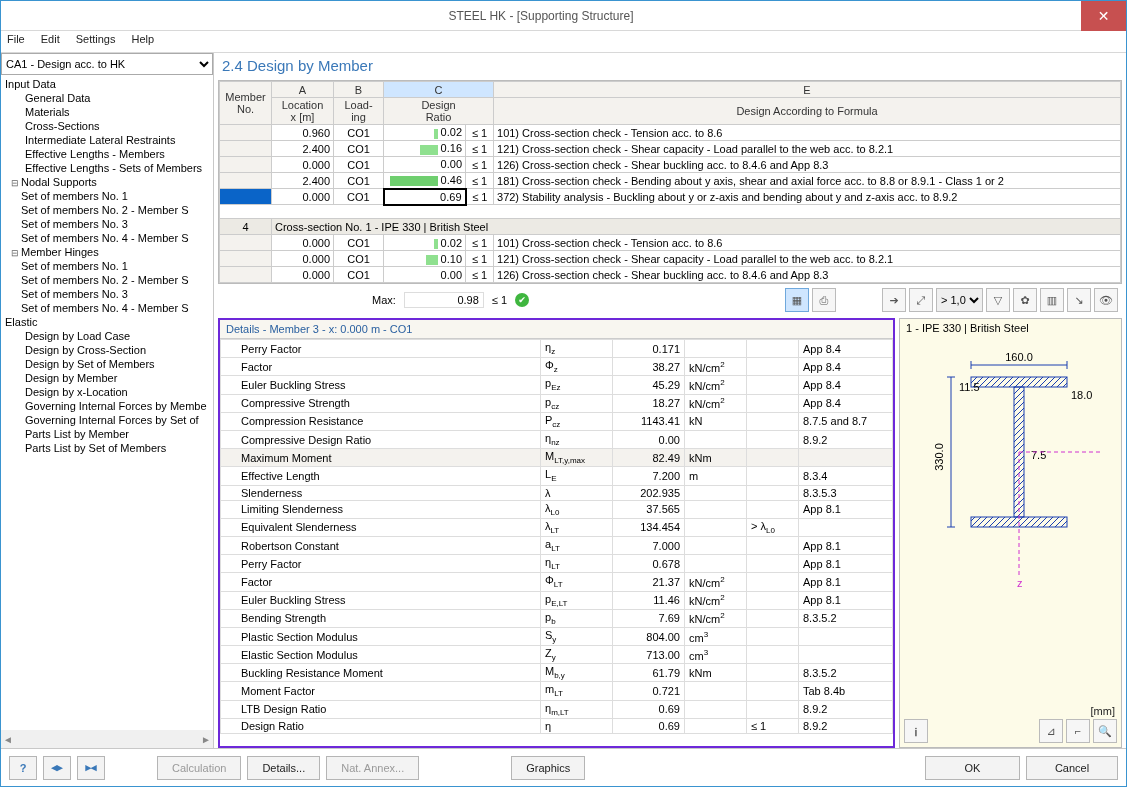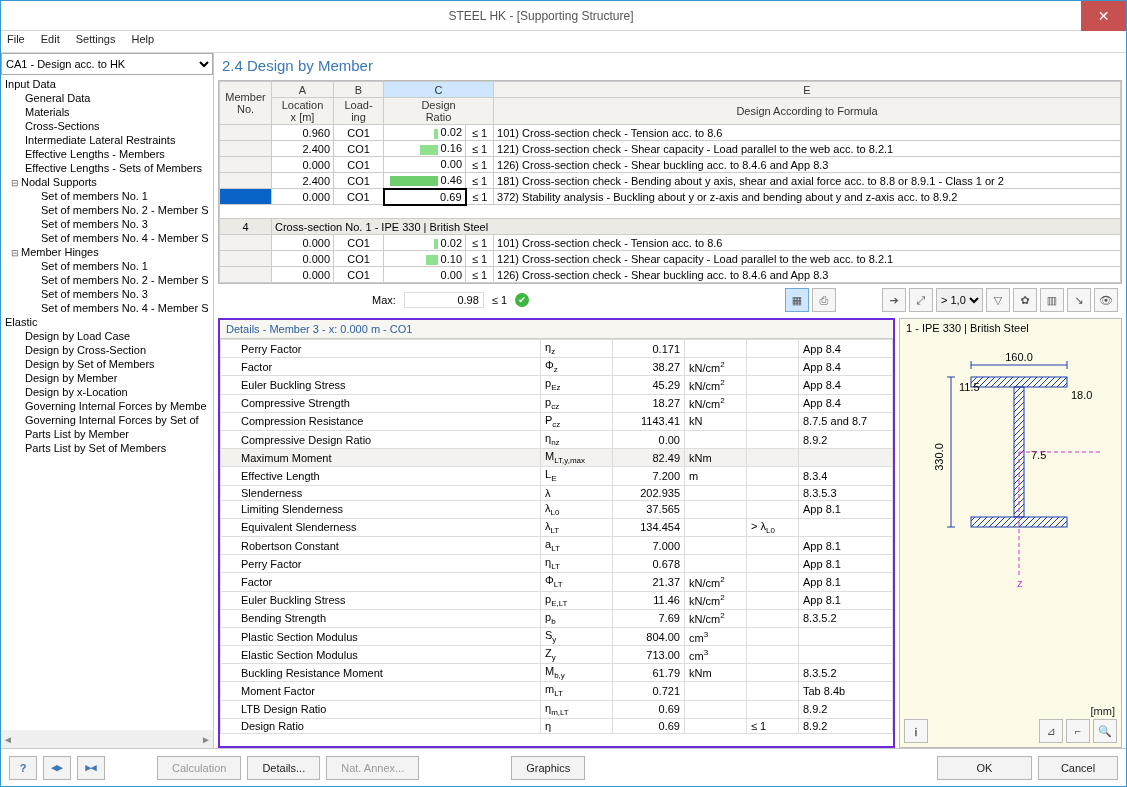--- a/index.html
+++ b/index.html
@@ -8,21 +8,21 @@
 .titlebar .title { flex: 1; text-align: center; color: #555; font-size: 12px; }
 .titlebar .close { width: 45px; height: 30px; background: #c75050; color: #fff; display: flex; align-items: center; justify-content: center; font-size: 14px; }
 .menubar { height: 22px; display: flex; align-items: flex-start; padding: 0 0; gap: 4px; border-bottom: 1px solid #d8d8d8; }
 .menubar span { padding: 2px 6px; color: #222; }
 .content { display: flex; height: calc(100% - 30px - 22px - 38px); }
 .sidebar { width: 213px; border-right: 1px solid #c8c8c8; display: flex; flex-direction: column; }
 .sidebar select { width: 100%; height: 22px; font-size: 11px; border: 1px solid #aaa; background: #fff; }
 .tree { flex: 1; overflow: auto; background: #fff; padding: 2px 0; }
 .tree .hdr { font-weight: normal; padding: 1px 4px; color: #000; }
 .tree .item { padding: 1px 4px 1px 24px; white-space: nowrap; color: #000; cursor: default; }
-.tree .item2 { padding-left: 40px; }
+.tree .item2 { padding-left: 20px; }
 .tree .node { padding: 1px 4px 1px 10px; }
 .tree .node::before { content: "⊟ "; color: #666; font-size: 9px; }
 .hscroll { height: 18px; background: #f0f0f0; display:flex; align-items:center; justify-content: space-between; padding:0 2px; }
 .hscroll span { color:#888; font-size:10px; }
 .main { flex: 1; display: flex; flex-direction: column; overflow: hidden; }
 .section-title { font-size: 15px; color: #3a78b8; padding: 4px 8px 6px 8px; }
 .grid-wrap { border: 1px solid #bbb; margin: 0 4px; }
 .grid { width: 100%; border-collapse: collapse; table-layout: fixed; }
 .grid th, .grid td { border: 1px solid #ccc; padding: 1px 3px; height: 16px; overflow: hidden; white-space: nowrap; text-overflow: clip; }
 .grid th { background: #f4f2ee; font-weight: normal; text-align: center; color: #333; }
@@ -501,14 +501,14 @@
   <div class="icon-btn">◂▸</div>
   <div class="icon-btn">▸◂</div>
   <div style="width:40px"></div>
   <button class="btn disabled">Calculation</button>
   <button class="btn">Details...</button>
   <button class="btn disabled">Nat. Annex...</button>
   <div style="width:80px"></div>
   <button class="btn">Graphics</button>
   <div class="sp"></div>
   <button class="btn" style="width:95px">OK</button>
-  <button class="btn" style="width:80px">Cancel</button>
+  <button class="btn" style="width:92px">Cancel</button>
 </div>
 
 </body></html>

